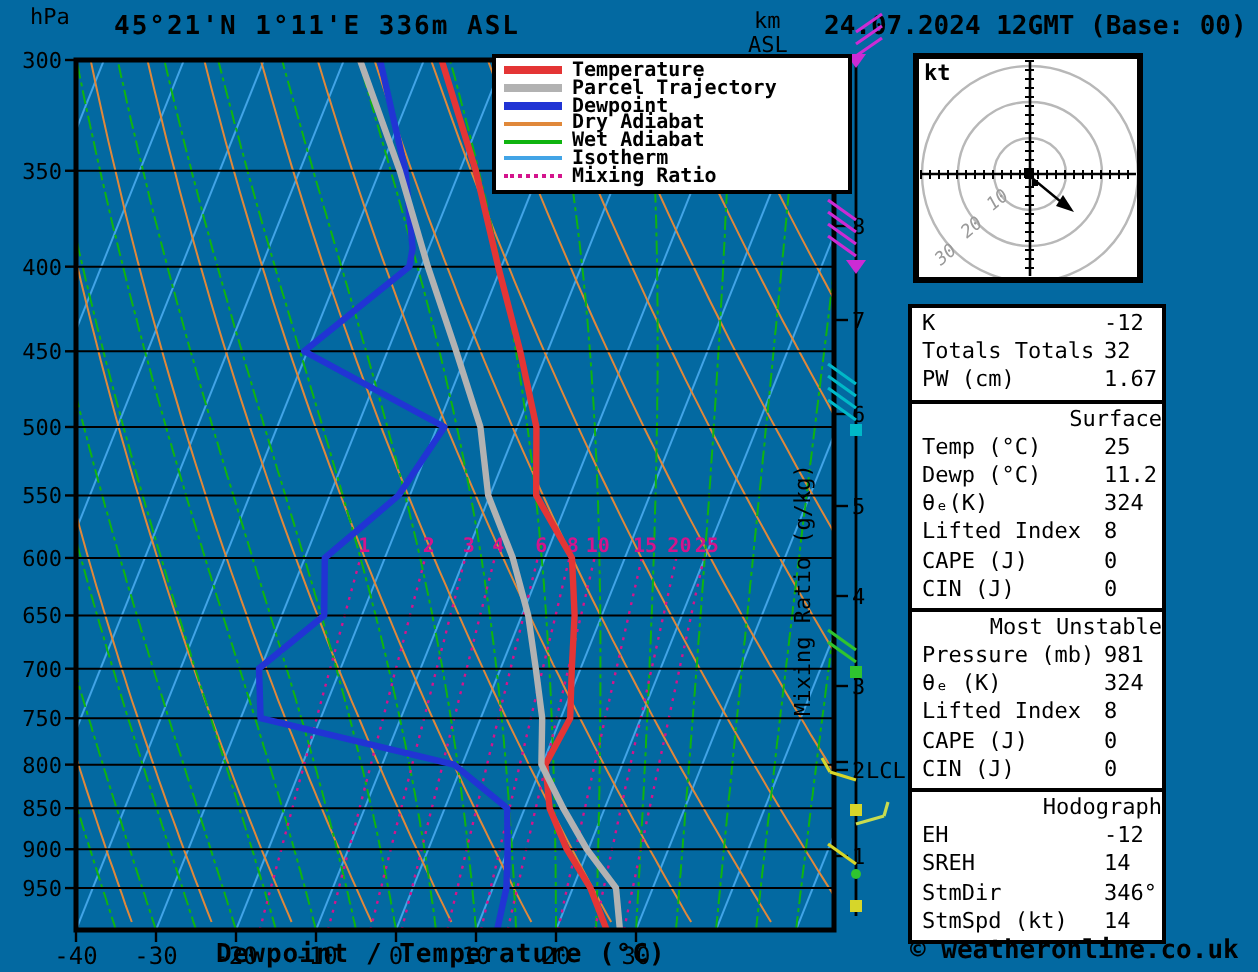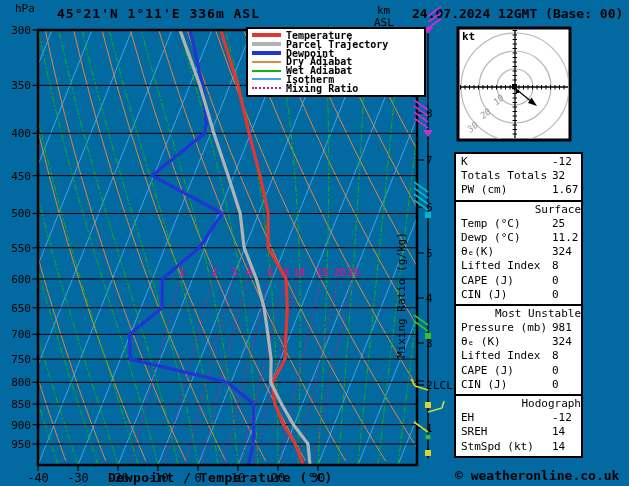--- a/index.html
+++ b/index.html
@@ -436,19 +436,23 @@
         <div class="ptitle">Hodograph</div>
         <div class="prow">
           <span class="plab">EH</span>
           <span class="pval">-12</span>
         </div>
         <div class="prow">
           <span class="plab">SREH</span>
           <span class="pval">14</span>
         </div>
         <div class="prow">
+          <span class="plab">StmDir</span>
+          <span class="pval">346°</span>
+        </div>
+        <div class="prow">
           <span class="plab">StmSpd (kt)</span>
           <span class="pval">14</span>
         </div>
       </div>
     </div>
   <div id="footer">© weatheronline.co.uk</div>
 </div>
 
 </body></html>

